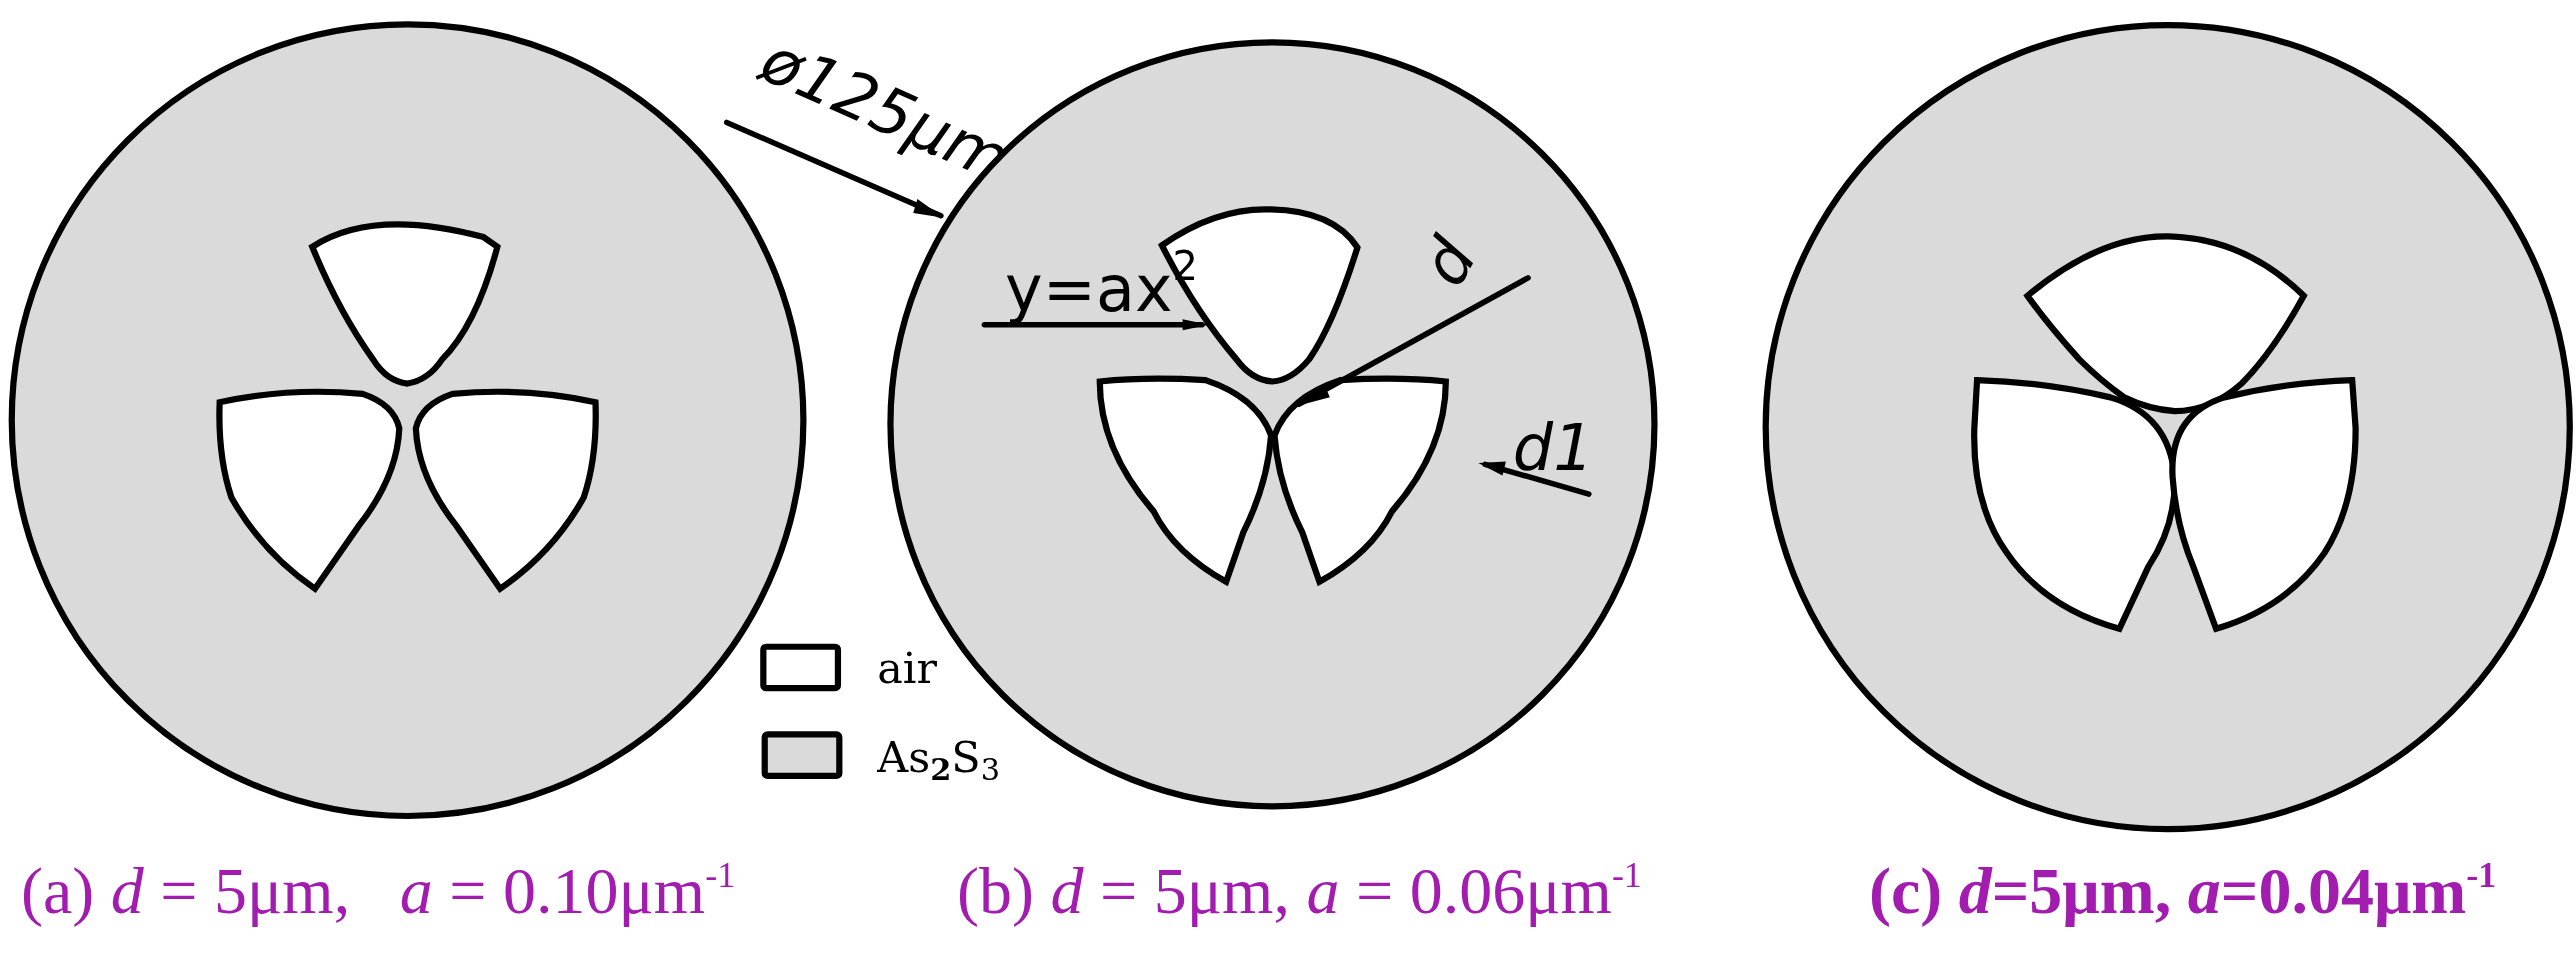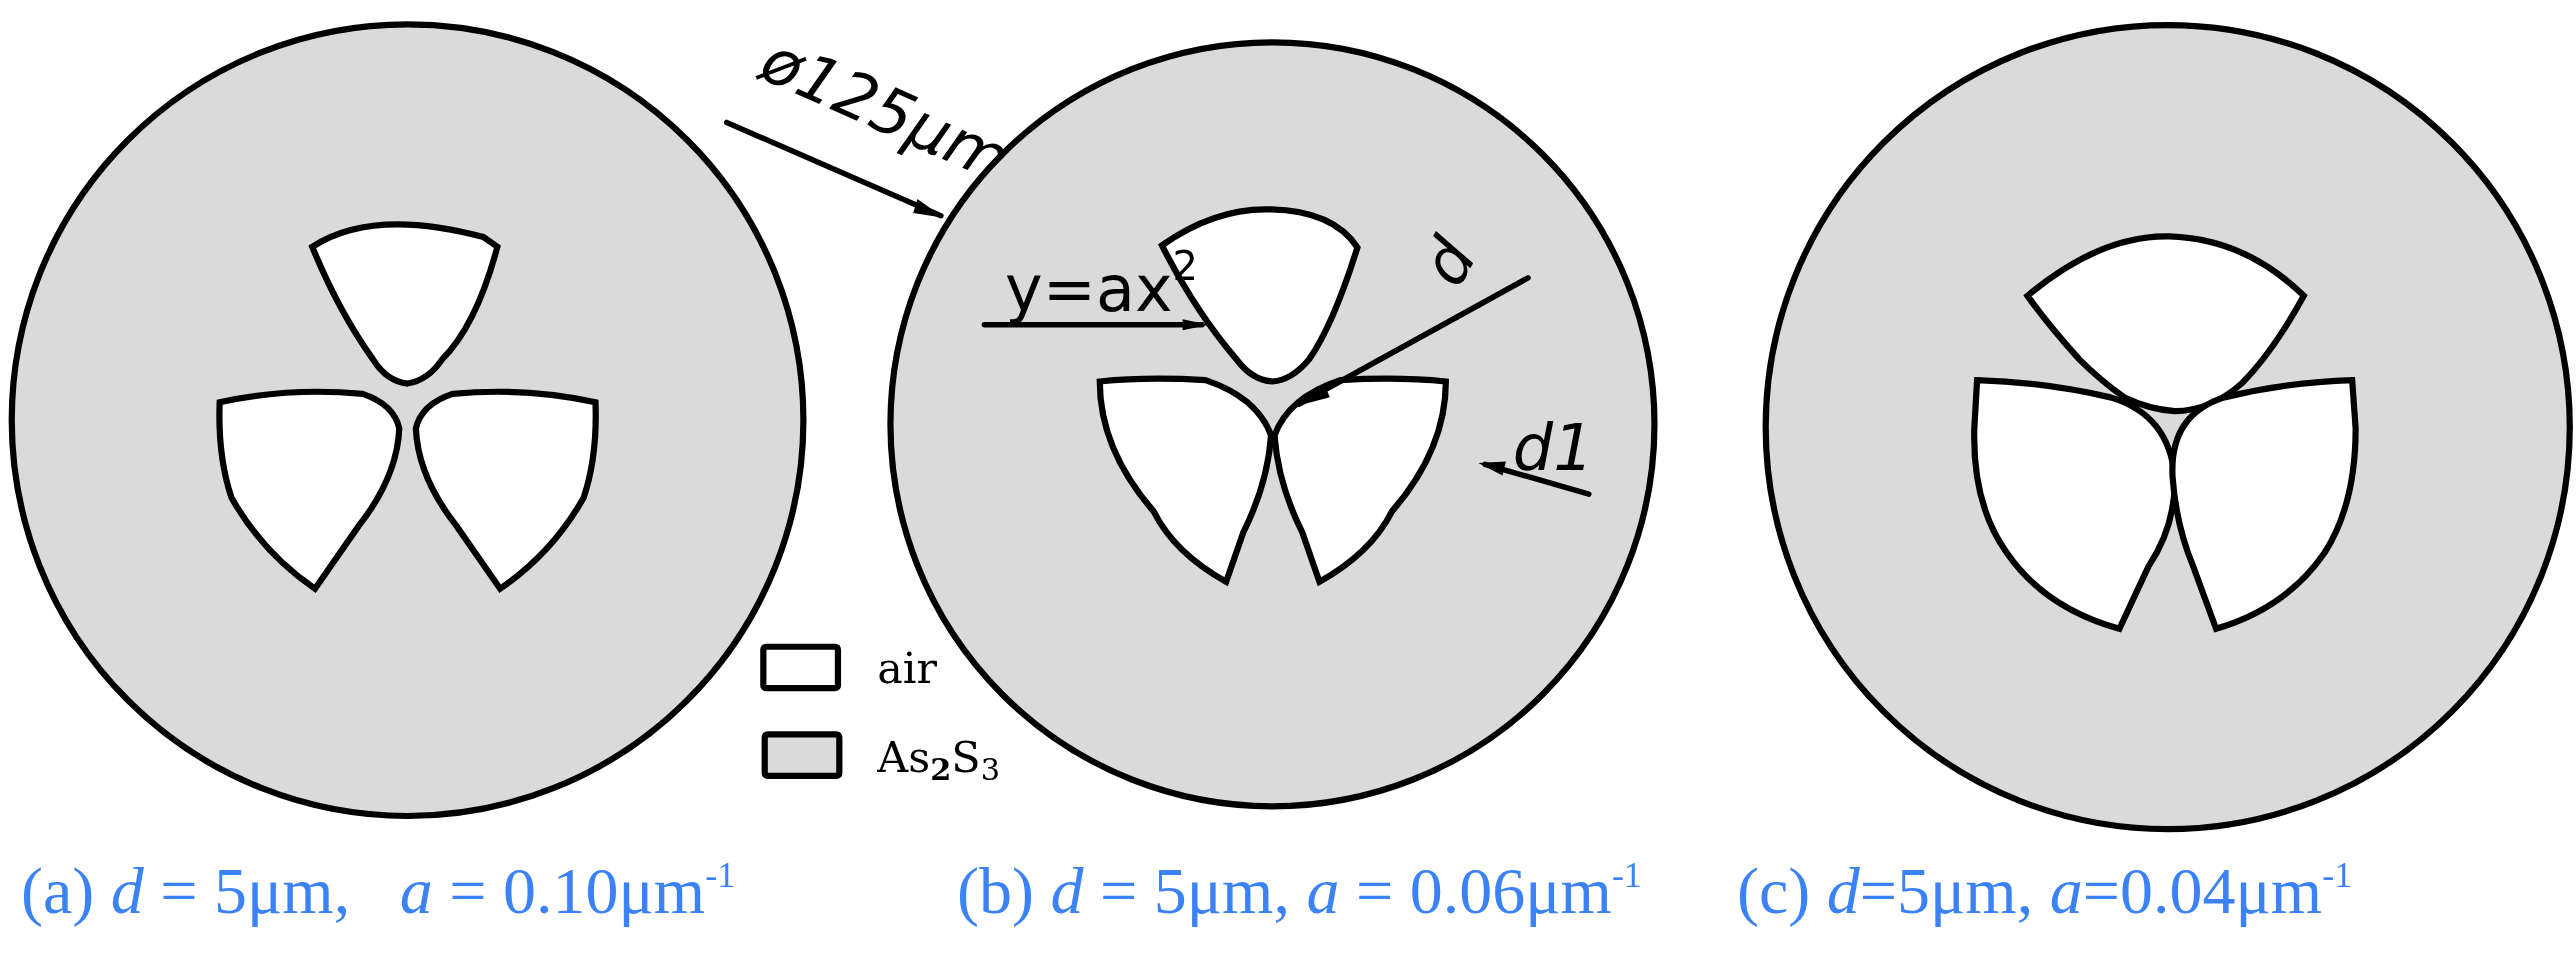--- a/index.html
+++ b/index.html
@@ -8,21 +8,21 @@
   .fiber-clad { fill: #dadada; stroke: #000; stroke-width: 9; }
   .air-hole { fill: #ffffff; stroke: #000; stroke-width: 9; stroke-linejoin: miter; }
   .dim-line { stroke: #000; stroke-width: 8; fill: none; stroke-linecap: round; }
   .arrow-head { fill: #000; }
   .anno-text { font-family: "DejaVu Sans", sans-serif; fill: #000; }
   .legend-box-air { fill: #ffffff; stroke: #000; stroke-width: 9; }
   .legend-box-mat { fill: #dadada; stroke: #000; stroke-width: 9; }
   .legend-text { font-family: "DejaVu Serif", serif; fill: #000; font-size: 62px; }
   .caption {
     position: absolute; top: 857px;
-    font-family: "Liberation Serif", serif; font-size: 66px; color: #3b82f6;
+    font-family: "Liberation Serif", serif; font-size: 66px; color: #a21caf;
     white-space: nowrap; line-height: 1;
   }
   .caption i { font-style: italic; }
   .caption sup { font-size: 36px; vertical-align: 26px; }
 </style>
 </head>
 <body>
 
 <svg id="figure" viewBox="0 0 3729 1382" xmlns="http://www.w3.org/2000/svg">
 
@@ -92,18 +92,18 @@
   <i>d</i><span> = 5μm,</span>&nbsp;&nbsp;
   <i>a</i><span> = 0.10μm</span><sup>-1</sup>
 </div>
 
 <div class="caption" style="left:915px;margin-left:42px;">
   <span>(b)</span>
   <i>d</i><span> = 5μm,</span>
   <i>a</i><span> = 0.06μm</span><sup>-1</sup>
 </div>
 
-<div class="caption" style="left:1737px;">
+<div class="caption" style="left:1869px;font-weight:bold;">
   <span>(c)</span>
   <i>d</i><span>=5μm,</span>
   <i>a</i><span>=0.04μm</span><sup>-1</sup>
 </div>
 
 
 </body></html>

